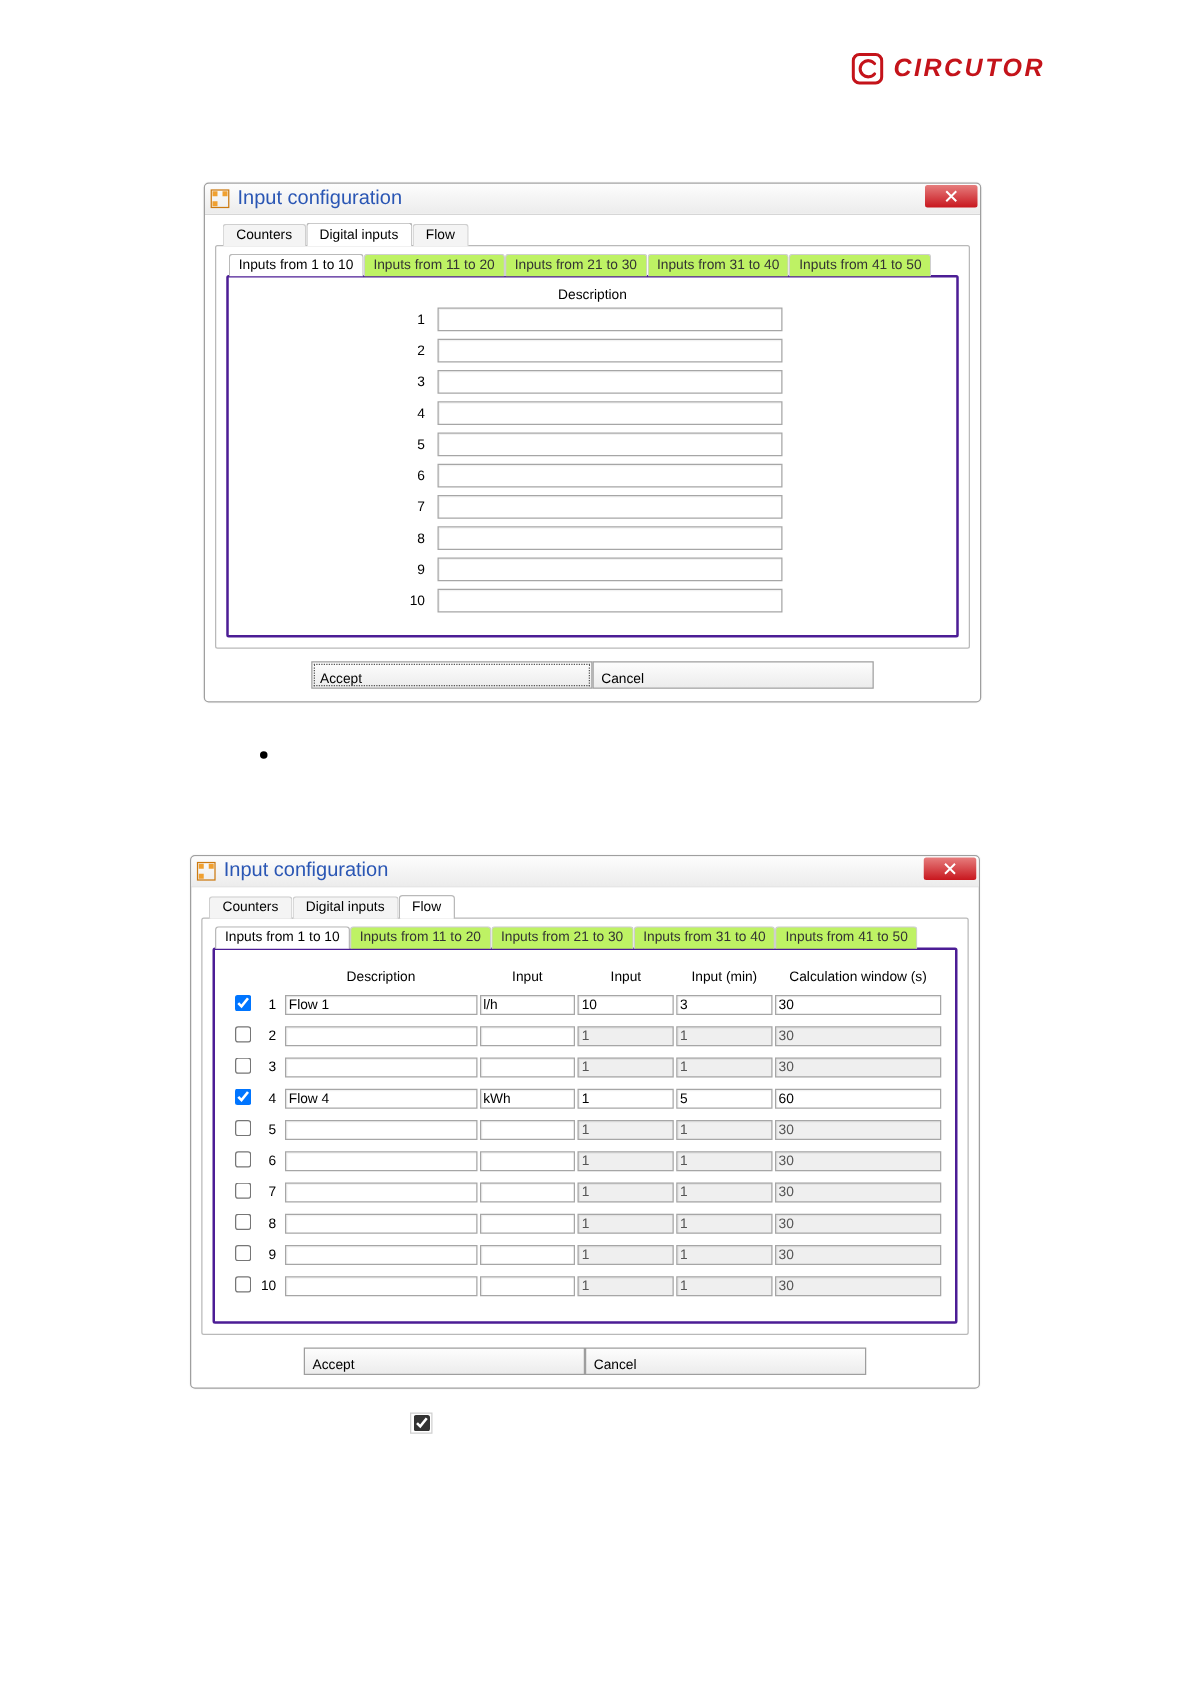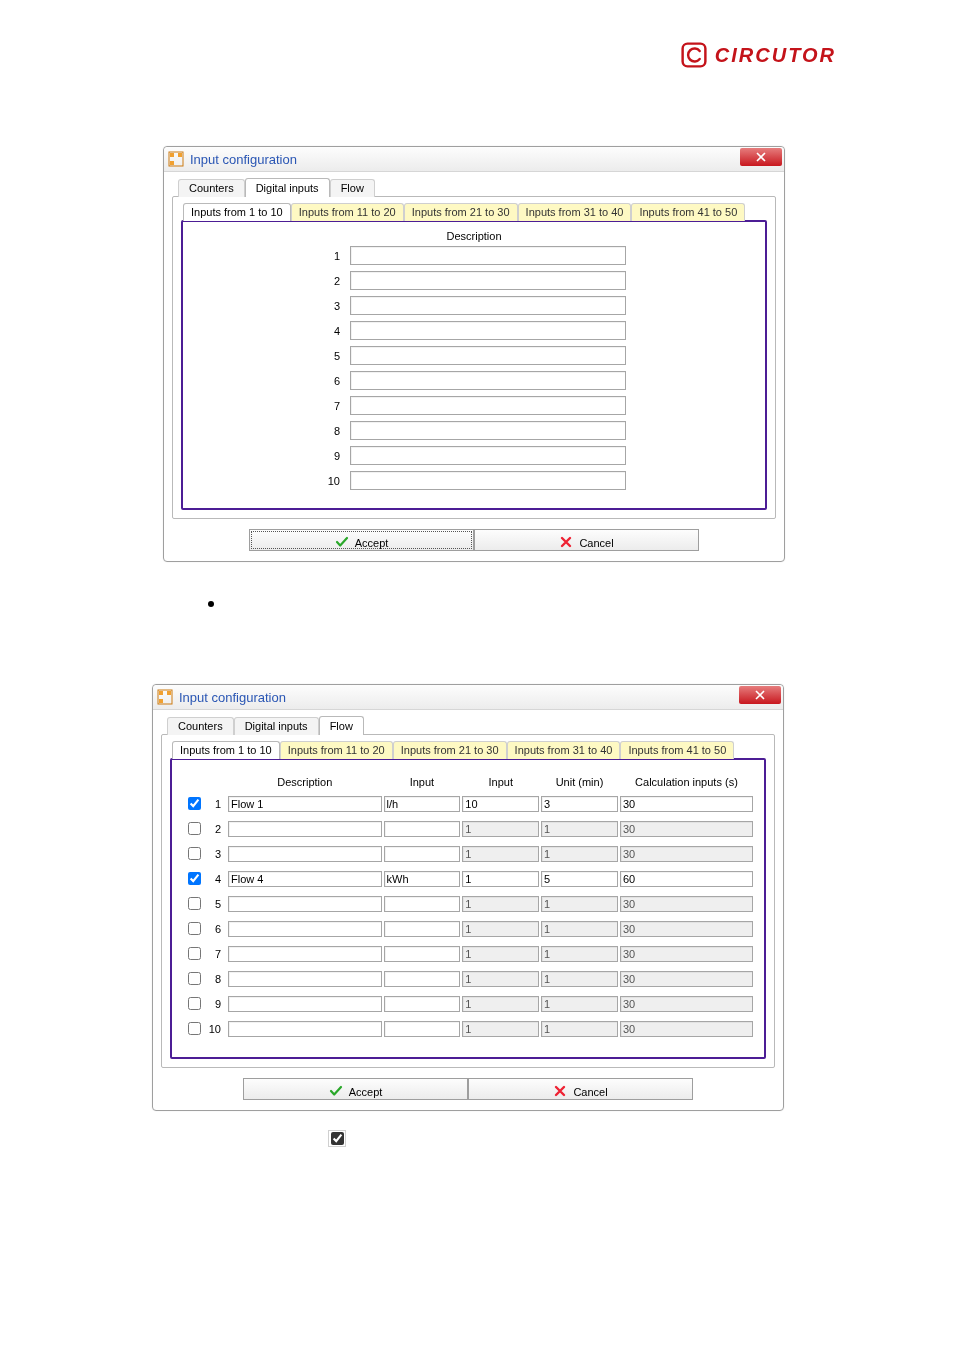--- a/index.html
+++ b/index.html
@@ -11,39 +11,39 @@
   .logo-text { font-family:Verdana,Geneva,sans-serif; font-weight:700; font-style:italic; font-size:20px; letter-spacing:2px; color:#c4131a; }
 
   
   .bullet { position:absolute; left:208px; top:601px; width:6px; height:6px; border-radius:50%; background:#000; }
 
   
   .window { position:absolute; border:1px solid #9f9f9f; border-radius:4px; background:#fff; box-shadow:0 0 0 1px rgba(0,0,0,0.02); }
   .titlebar { height:24px; display:flex; align-items:center; padding:0 4px; border-bottom:1px solid #d6d6d6; border-top-left-radius:4px; border-top-right-radius:4px;
               background:linear-gradient(#fdfdfd,#ececec); position:relative; }
   .titlebar .icon { width:16px; height:16px; margin-right:6px; }
-  .titlebar .title { color:#2a56b4; font-size:13px; }
+  .titlebar .title { color:#2a56b4; font-size:16px; }
   .close-btn { position:absolute; right:2px; top:1px; width:42px; height:18px; border:none; border-radius:2px; cursor:pointer;
                background:linear-gradient(#e67d7d,#c8171e); color:#fff; display:flex; align-items:center; justify-content:center; font-weight:700; font-size:11px; }
   .close-btn svg { width:10px; height:10px; }
 
   .client { padding:6px 8px 10px 8px; }
 
   
   .tabstrip { display:flex; align-items:flex-end; gap:0; padding-left:6px; margin-bottom:-1px; }
   .tab { border:1px solid #b9b9b9; border-bottom:none; padding:2px 10px 3px 10px; background:#fff; border-top-left-radius:3px; border-top-right-radius:3px;
          font-size:11px; cursor:pointer; }
   .tab.inactive { background:#f4f4f4; border-color:#cfcfcf; }
   .tab.active { position:relative; z-index:2; background:#fff; padding-top:3px; }
   .tabpanel-border { border:1px solid #b9b9b9; border-radius:2px; padding:6px 8px 8px 8px; }
 
   
   .inner-tabstrip { display:flex; align-items:flex-end; gap:0; padding-left:2px; margin-bottom:-1px; }
   .inner-tab { border:1px solid #b9b9b9; border-bottom:none; padding:2px 7px 3px 7px; background:#fff; border-top-left-radius:3px; border-top-right-radius:3px; font-size:11px; cursor:pointer; }
-  .inner-tab.inactive { background:#fef9c3; border-color:#cfcfcf; color:#333; }
+  .inner-tab.inactive { background:#bef264; border-color:#cfcfcf; color:#333; }
   .inner-tab.active { position:relative; z-index:2; }
   .inner-panel { border:2px solid #4c1d95; border-radius:2px; padding:8px 10px 12px 10px; }
 
   
   .desc-header { text-align:center; margin-bottom:4px; }
   .row-simple { display:flex; align-items:center; justify-content:center; gap:10px; margin-bottom:6px; }
   .row-simple .num { width:18px; text-align:right; }
   .row-simple input[type=text] { width:270px; height:17px; border:1px solid #a6a6a6; box-shadow:inset 1px 1px 0 rgba(0,0,0,0.05); padding:0 2px; font:inherit; }
 
   
@@ -55,21 +55,21 @@
   .tbl input[type=text] { width:100%; height:16px; border:1px solid #a6a6a6; box-shadow:inset 1px 1px 0 rgba(0,0,0,0.05); padding:0 2px; font:inherit; box-sizing:border-box; }
   .tbl input[readonly] { background:#efefef; color:#555; }
   .col-desc  { width:150px; }
   .col-unit  { width:75px; }
   .col-fact  { width:75px; }
   .col-time  { width:75px; }
   .col-calc  { width:130px; }
 
   
   .btn-row { display:flex; justify-content:center; gap:0; margin-top:10px; }
-  .btn { width:225px; height:22px; border:1px solid #9e9e9e; background:linear-gradient(#fdfdfd,#ececec); display:flex; align-items:flex-end; justify-content:center; gap:6px; cursor:pointer; font:inherit; }
+  .btn { width:225px; height:22px; border:1px solid #9e9e9e; background:linear-gradient(#fdfdfd,#ececec); display:flex; align-items:flex-start; justify-content:center; gap:6px; cursor:pointer; font:inherit;flex-direction:column; }
   .btn.focus { outline:1px dotted #555; outline-offset:-3px; }
 
   input[type=checkbox] { width:13px; height:13px; margin:0; }
 
   
   .lone-chk { position:absolute; left:328px; top:1130px; width:16px; height:15px; border:1px solid #d0d0d0; display:flex; align-items:center; justify-content:center; background:#fff; }
   .lone-chk input { accent-color:#333; }
 </style>
 </head>
 <body>
@@ -212,22 +212,22 @@
           </div>
         <div class="inner-panel">
           <table class="tbl">
             <thead>
               <tr>
                 <th class="chk"></th>
                 <th style="width:18px;"></th>
                 <th class="col-desc">Description</th>
                 <th class="col-unit">Input</th>
                 <th class="col-fact">Input</th>
-                <th class="col-time">Unit (min)</th>
-                <th class="col-calc">Calculation inputs (s)</th>
+                <th class="col-time">Input (min)</th>
+                <th class="col-calc">Calculation window (s)</th>
               </tr>
             </thead>
             <tbody id="d2-rows">
                 <tr>
                   <td class="chk"><input type="checkbox" checked="" style=""></td>
                   <td class="numcell">1</td>
                   <td class="col-desc"><input type="text" value="Flow 1" style=""></td>
                   <td class="col-unit"><input type="text" value="l/h" style=""></td>
                   <td class="col-fact"><input type="text" value="10" style=""></td>
                   <td class="col-time"><input type="text" value="3" style=""></td>

